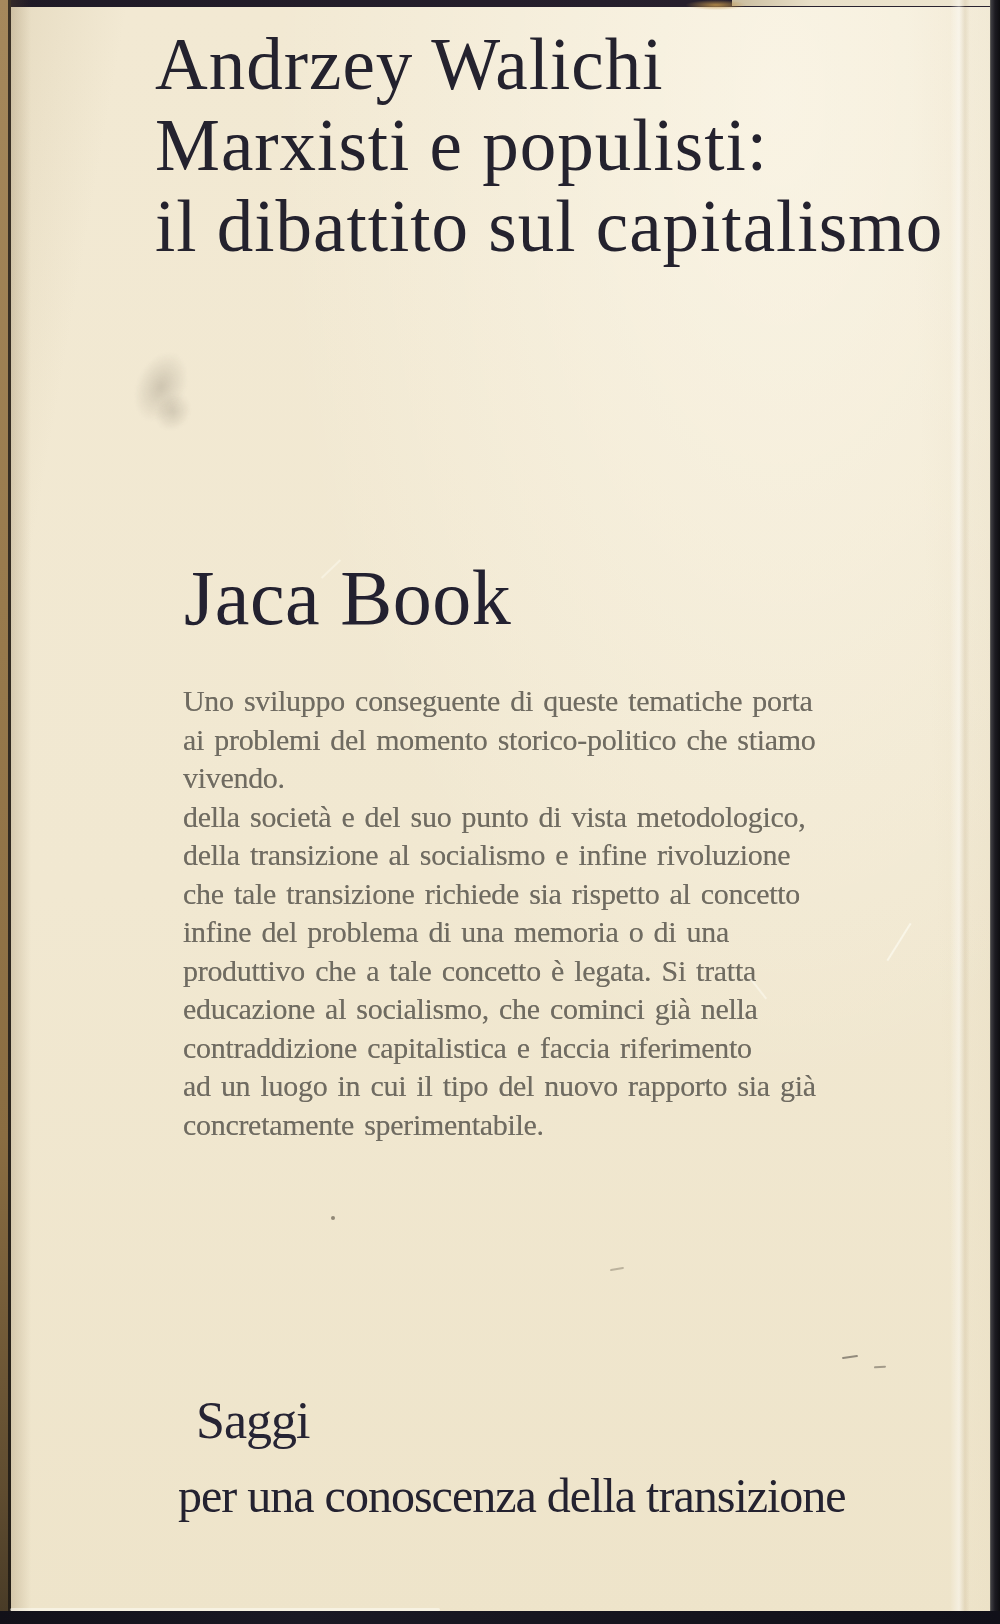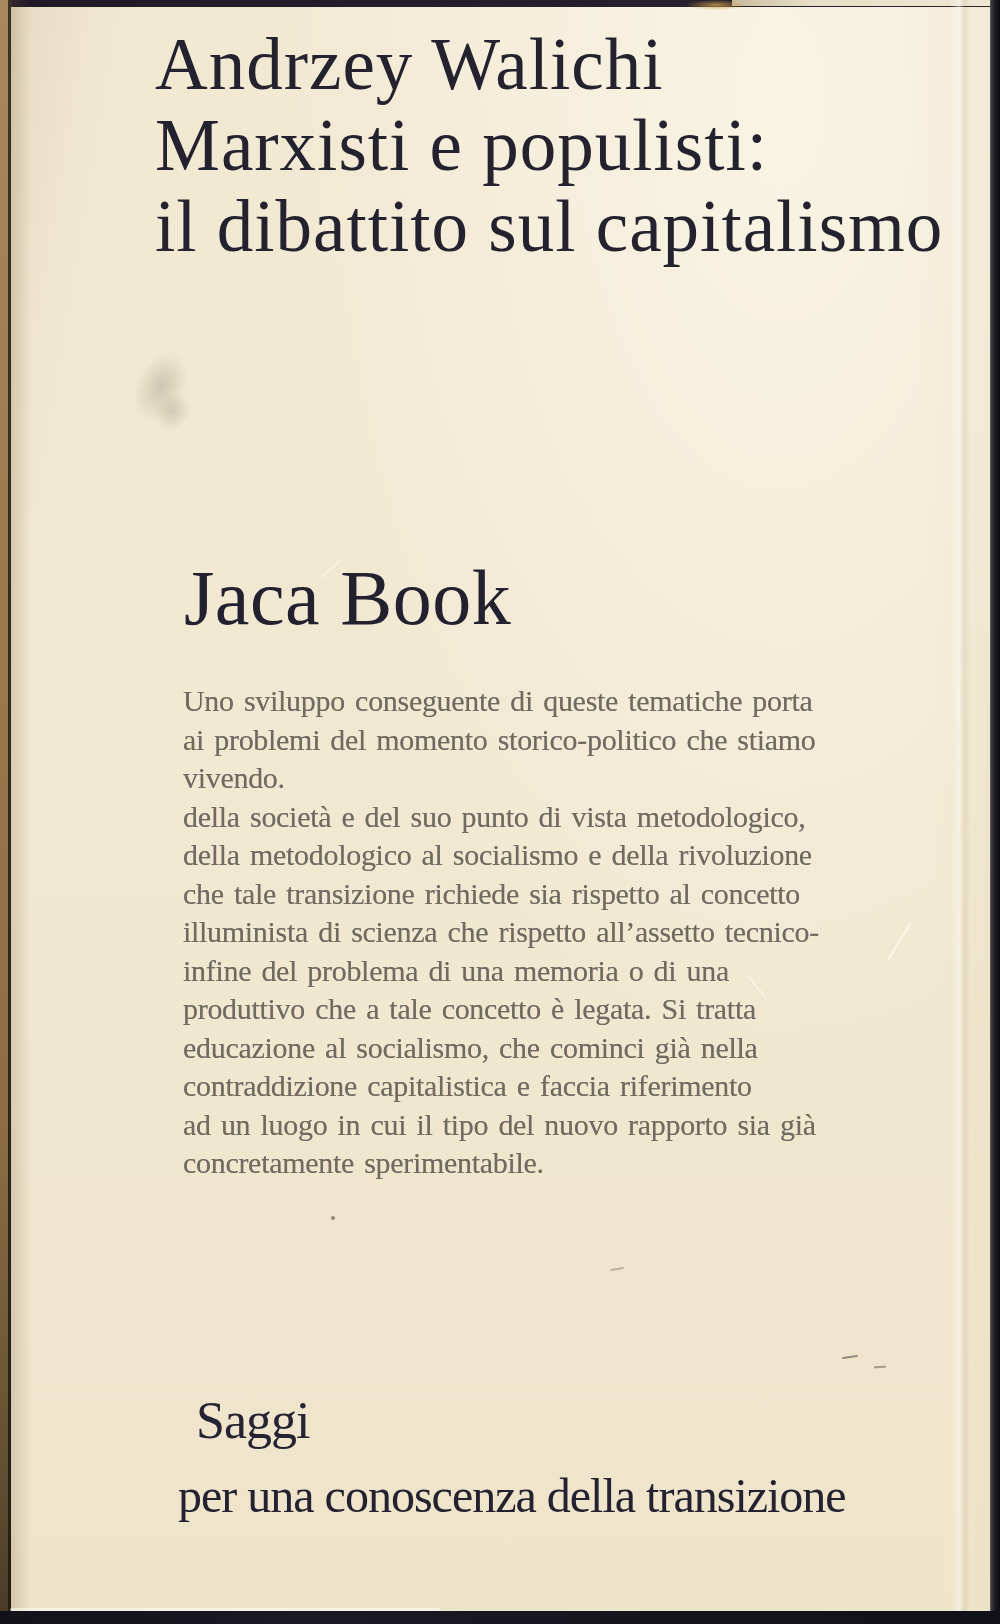--- a/index.html
+++ b/index.html
@@ -104,23 +104,22 @@
     <div>il dibattito sul capitalismo</div>
   </div>
 
   <div class="publisher">Jaca Book</div>
 
   <div class="blurb">
     <div class="blurb-line">Uno sviluppo conseguente di queste tematiche porta</div>
     <div class="blurb-line">ai problemi del momento storico-politico che stiamo</div>
     <div class="blurb-line">vivendo.</div>
     <div class="blurb-line">della società e del suo punto di vista metodologico,</div>
-    <div class="blurb-line">della metodologico al socialismo e della rivoluzione</div>
+    <div class="blurb-line">della transizione al socialismo e infine rivoluzione</div>
     <div class="blurb-line">che tale transizione richiede sia rispetto al concetto</div>
-    <div class="blurb-line">illuminista di scienza che rispetto all’assetto tecnico-</div>
     <div class="blurb-line">infine del problema di una memoria o di una</div>
     <div class="blurb-line">produttivo che a tale concetto è legata. Si tratta</div>
     <div class="blurb-line">educazione al socialismo, che cominci già nella</div>
     <div class="blurb-line">contraddizione capitalistica e faccia riferimento</div>
     <div class="blurb-line">ad un luogo in cui il tipo del nuovo rapporto sia già</div>
     <div class="blurb-line">concretamente sperimentabile.</div>
   </div>
 
   <div class="series">Saggi</div>
   <div class="series-subtitle">per una conoscenza della transizione</div>

